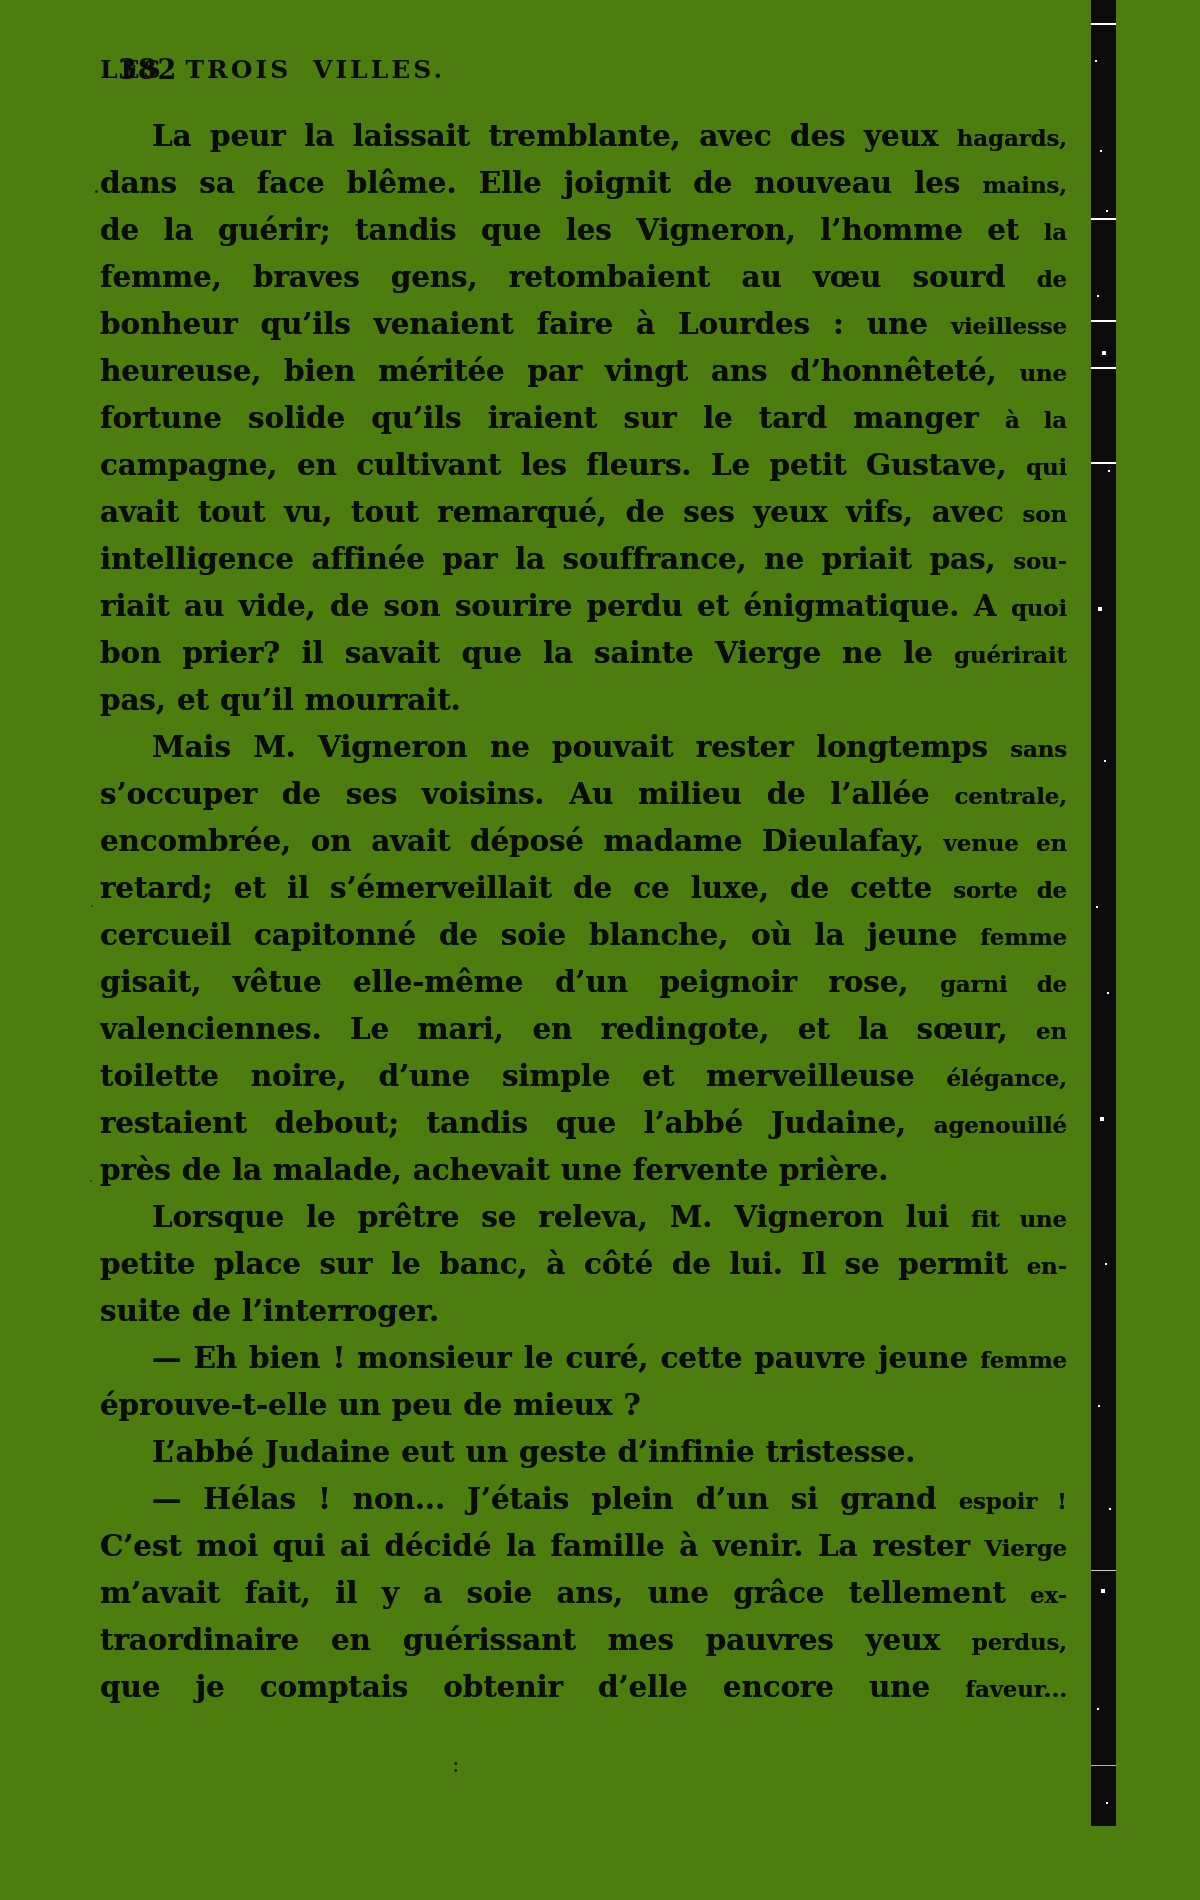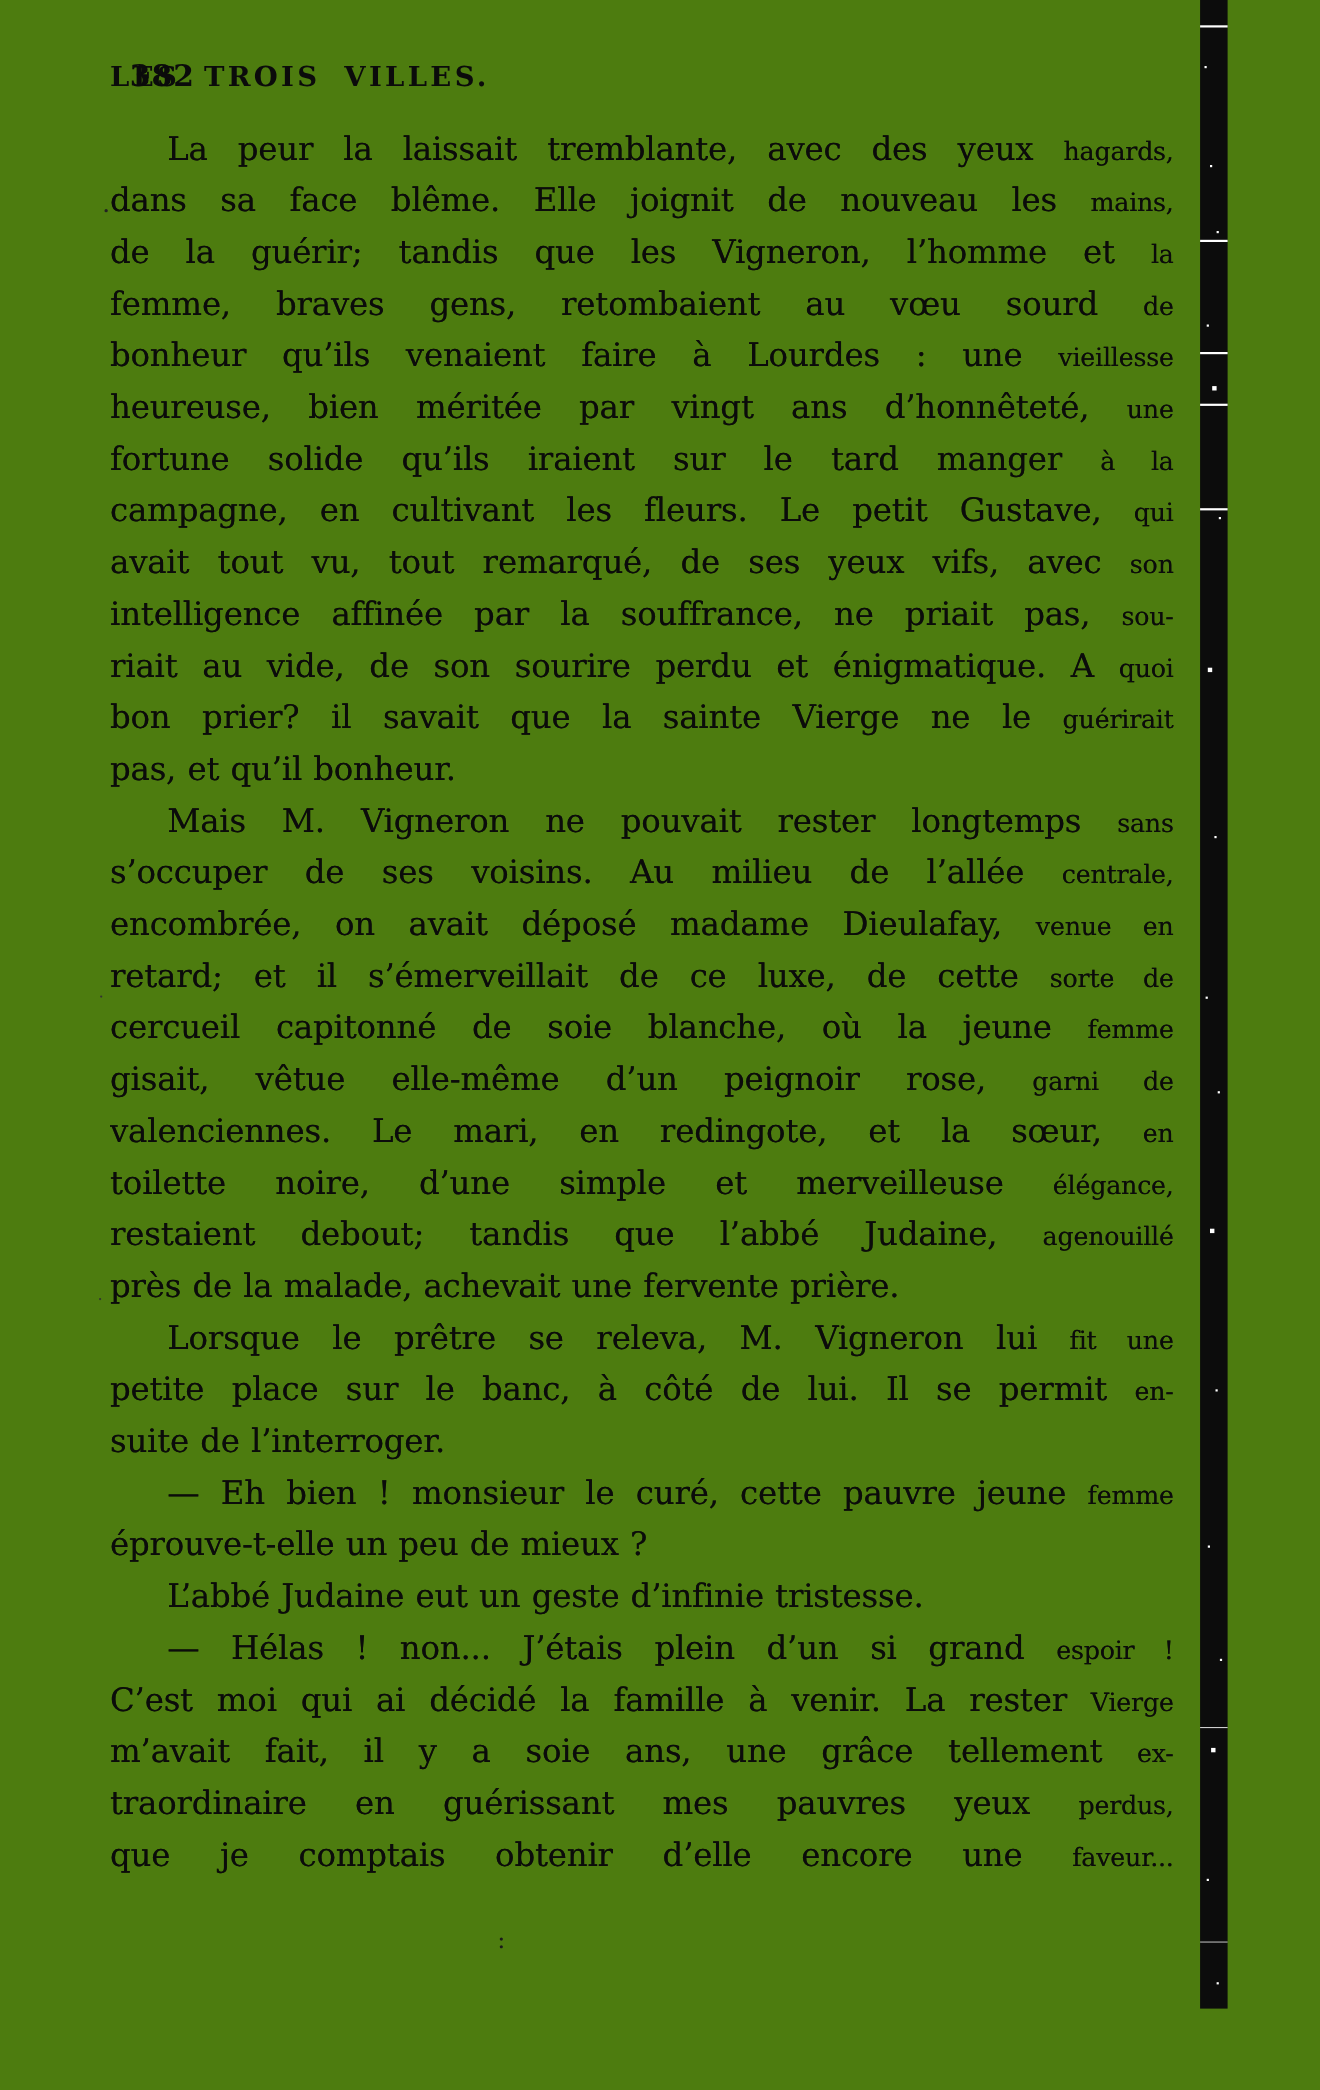--- a/index.html
+++ b/index.html
@@ -23,21 +23,21 @@
     letter-spacing:3px;word-spacing:10px;
   }
   
   .body{
     position:absolute;left:100px;top:112px;width:967px;
     font-size:29.5px;line-height:47px;
     letter-spacing:-0.2px;word-spacing:1px;
     text-shadow:0 0 0.5px rgba(0,0,0,0.65);
     overflow:hidden;
   }
-  .para{margin:0;padding:0;}
+  .para{margin:0;padding:0;font-weight:bold;}
   .ln{
     text-align:justify;
     text-align-last:justify;
     -moz-text-align-last:justify;
     height:47px;overflow:hidden;
   }
   .ln.noj{text-align-last:left;-moz-text-align-last:left;}
   .ln.ind{text-indent:52px;}
   .edge{font-size:0.78em;}
   
@@ -82,21 +82,21 @@
       <div class="ln"><span>de la guérir; tandis que les Vigneron, l’homme et</span> <span class="edge">la</span></div>
       <div class="ln"><span>femme, braves gens, retombaient au vœu sourd</span> <span class="edge">de</span></div>
       <div class="ln"><span>bonheur qu’ils venaient faire à Lourdes : une</span> <span class="edge">vieillesse</span></div>
       <div class="ln"><span>heureuse, bien méritée par vingt ans d’honnêteté,</span> <span class="edge">une</span></div>
       <div class="ln"><span>fortune solide qu’ils iraient sur le tard manger</span> <span class="edge">à la</span></div>
       <div class="ln"><span>campagne, en cultivant les fleurs. Le petit Gustave,</span> <span class="edge">qui</span></div>
       <div class="ln"><span>avait tout vu, tout remarqué, de ses yeux vifs, avec</span> <span class="edge">son</span></div>
       <div class="ln"><span>intelligence affinée par la souffrance, ne priait pas,</span> <span class="edge">sou-</span></div>
       <div class="ln"><span>riait au vide, de son sourire perdu et énigmatique. A</span> <span class="edge">quoi</span></div>
       <div class="ln"><span>bon prier? il savait que la sainte Vierge ne le</span> <span class="edge">guérirait</span></div>
-      <div class="ln noj"><span>pas, et qu’il bonheur.</span></div>
+      <div class="ln noj"><span>pas, et qu’il mourrait.</span></div>
     </div>
 
     <div class="para">
       <div class="ln ind"><span>Mais M. Vigneron ne pouvait rester longtemps</span> <span class="edge">sans</span></div>
       <div class="ln"><span>s’occuper de ses voisins. Au milieu de l’allée</span> <span class="edge">centrale,</span></div>
       <div class="ln"><span>encombrée, on avait déposé madame Dieulafay,</span> <span class="edge">venue en</span></div>
       <div class="ln"><span>retard; et il s’émerveillait de ce luxe, de cette</span> <span class="edge">sorte de</span></div>
       <div class="ln"><span>cercueil capitonné de soie blanche, où la jeune</span> <span class="edge">femme</span></div>
       <div class="ln"><span>gisait, vêtue elle-même d’un peignoir rose,</span> <span class="edge">garni de</span></div>
       <div class="ln"><span>valenciennes. Le mari, en redingote, et la sœur,</span> <span class="edge">en</span></div>

